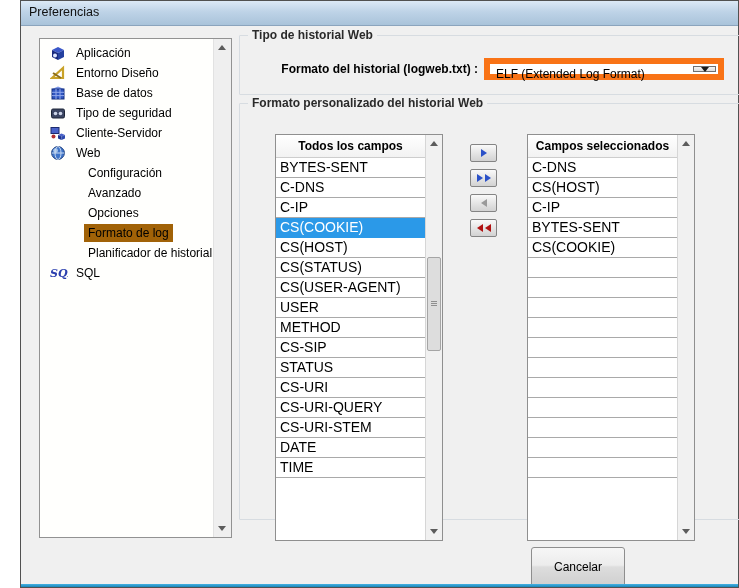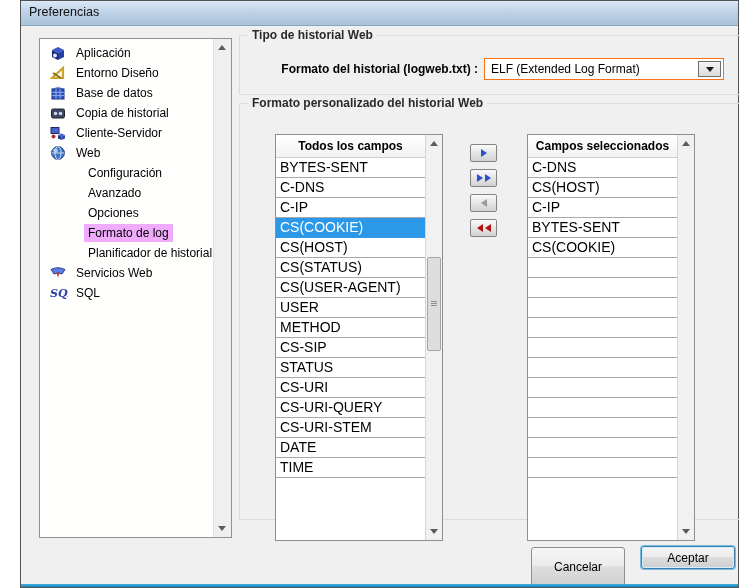--- a/index.html
+++ b/index.html
@@ -35,37 +35,37 @@
   }
   .arr { width:0; height:0; border:4px solid transparent; position:absolute; left:4px; }
   .arr-up   { border-bottom:5px solid #5c5c5c; border-top:0; top:6px; }
   .arr-down { border-top:5px solid #5c5c5c; border-bottom:0; bottom:6px; }
   .tree { position:absolute; top:4px; left:0; right:18px; }
   .tree-item { height:20px; display:flex; align-items:center; padding-left:10px; font-size:12px; color:#000; white-space:nowrap; }
   .tree-item.child { padding-left:44px; }
   .tree-icon { width:17px; height:16px; margin-right:5px; flex:none; }
   .tree-icon svg { display:block; }
   .tree-label { padding:2px 4px; }
-  .tree-label.sel { background:#f0abfc; }
+  .tree-label.sel { background:#a16207; }
 
   
   .group {
     position:absolute; border:1px solid #d7dce1; border-radius:1px; box-sizing:border-box;
   }
   .group-title {
     position:absolute; top:-8px; left:8px; background:#f0f0f0;
     padding:0 4px; font-size:12px; font-weight:600; color:#2a2a2a; white-space:nowrap;
   }
   #group-log-type { left:218px; top:10px; width:514px; height:60px; }
   #group-custom   { left:218px; top:78px; width:514px; height:417px; }
 
   .fmt-label { position:absolute; left:16px; top:26px; width:222px; text-align:right;
                font-size:12px; font-weight:600; color:#000; }
   .combo { position:absolute; left:244px; top:22px; width:240px; height:22px;
-           background:#fff; border:1px solid #f97316; box-sizing:border-box; }
+           background:#fff; border:6px solid #f97316; box-sizing:border-box; }
   .combo-text { position:absolute; left:6px; top:0; right:26px; line-height:20px; font-size:12px; overflow:hidden; white-space:nowrap; }
   .combo-btn { position:absolute; right:2px; top:2px; bottom:2px; width:21px;
                background:linear-gradient(#f4f4f4,#dcdcdc); border:1px solid #6f6f6f;
                display:flex; align-items:center; justify-content:center; }
   .combo-arrow { width:0; height:0; border:4px solid transparent; border-top:5px solid #1a1a1a; margin-top:4px; }
 
   
   .fieldlist { position:absolute; top:30px; width:168px; height:407px;
                background:#fff; border:1px solid #8f8f8f; box-sizing:border-box; }
   #all-fields { left:35px; }
@@ -147,21 +147,21 @@
             <span class="tree-label">Base de datos</span>
           </div>
           <div class="tree-item">
             <span class="tree-icon">
               <svg width="16" height="16" viewBox="0 0 16 16">
                 <rect x="1.5" y="4" width="13" height="9" rx="1.5" fill="#3c4663" stroke="#1c2436"></rect>
                 <circle cx="5.5" cy="8.5" r="1.8" fill="#cdd5e8"></circle>
                 <circle cx="10.5" cy="8.5" r="1.8" fill="#cdd5e8"></circle>
               </svg>
             </span>
-            <span class="tree-label">Copia de historial</span>
+            <span class="tree-label">Tipo de seguridad</span>
           </div>
           <div class="tree-item">
             <span class="tree-icon">
               <svg width="16" height="16" viewBox="0 0 16 16">
                 <rect x="1" y="2.5" width="8" height="6" fill="#4a62c8" stroke="#1c2a6e"></rect>
                 <circle cx="3.5" cy="11.5" r="2" fill="#b03030"></circle>
                 <polygon points="8,10 11.5,8.5 15,10 11.5,11.5" fill="#4a62c8"></polygon>
                 <polygon points="8,10 11.5,11.5 11.5,15 8,13.5" fill="#1d3390"></polygon>
                 <polygon points="15,10 11.5,11.5 11.5,15 15,13.5" fill="#2c49ae"></polygon>
               </svg>
@@ -186,29 +186,20 @@
             <span class="tree-label">Avanzado</span>
           </div>
           <div class="tree-item child">
             <span class="tree-label">Opciones</span>
           </div>
           <div class="tree-item child">
             <span class="tree-label sel">Formato de log</span>
           </div>
           <div class="tree-item child">
             <span class="tree-label">Planificador de historial</span>
-          </div>
-          <div class="tree-item">
-            <span class="tree-icon">
-              <svg width="16" height="16" viewBox="0 0 16 16">
-                <path d="M1 4.5 Q8 1 15 4.5 L12 9 Q8 6.5 4 9 Z" fill="#5b7de0" stroke="#26409a"></path>
-                <path d="M6.3 7.5 L9.7 7.5 L8 12.5 Z" fill="#c2392b"></path>
-              </svg>
-            </span>
-            <span class="tree-label">Servicios Web</span>
           </div>
           <div class="tree-item">
             <span class="tree-icon">
               <svg width="18" height="16" viewBox="0 0 18 16">
                 <text x="0" y="12" font-size="11" font-weight="bold" font-style="italic" fill="#2b3fae" font-family="DejaVu Serif,serif">SQL</text>
               </svg>
             </span>
             <span class="tree-label">SQL</span>
           </div>
         </div>
@@ -297,17 +288,16 @@
             <div class="list-row"></div>
           </div>
         <div class="list-scroll">
           <span class="arr arr-up"></span>
           <span class="arr arr-down"></span>
         </div>
       </div>
     </div>
 
     <button class="btn" id="cancel-btn">Cancelar</button>
-    <button class="btn" id="accept-btn">Aceptar</button>
   </div>
 
   <div class="bottom-accent"></div>
 </div>
 
 </body></html>

